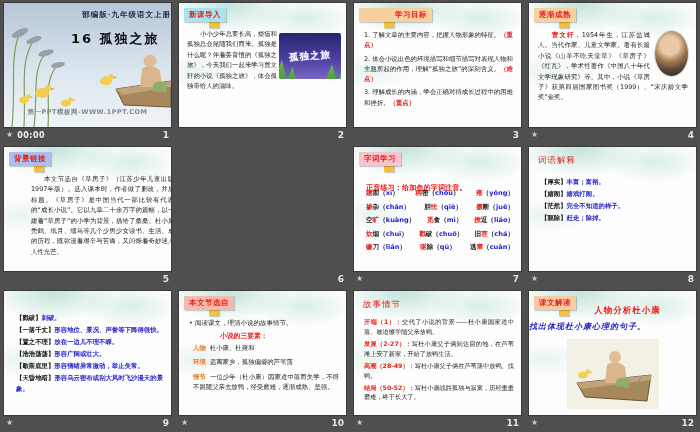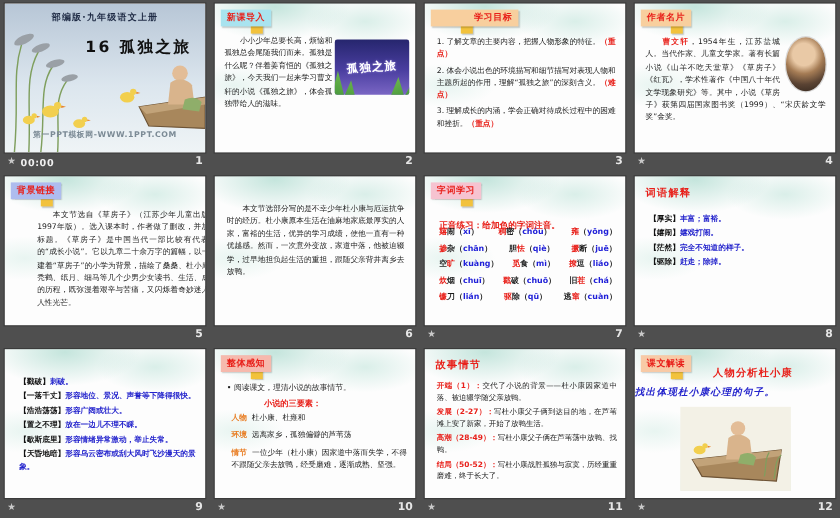--- a/index.html
+++ b/index.html
@@ -12,27 +12,27 @@
       radial-gradient(ellipse 70px 30px at 75% 12%, rgba(160,215,200,.38), transparent 70%),
       radial-gradient(ellipse 60px 26px at 10% 55%, rgba(170,220,205,.25), transparent 70%),
       #fdfdfd;}
   .meta{position:absolute;left:4px;top:127px;width:167px;height:16px;display:flex;align-items:center;}
   .star{color:#c9c9c9;font-size:8px;line-height:1;margin-left:2px;}
   .timer{color:#efefef;font-size:8px;font-weight:bold;margin-left:4px;letter-spacing:.5px;}
   .num{margin-left:auto;margin-right:2px;color:#e6e6e6;font-size:9px;font-weight:bold;}
   
   .badge{position:absolute;top:5px;left:5px;z-index:3;padding:2px 5px;font-size:7.5px;font-weight:bold;color:#e8201a;letter-spacing:.5px;box-shadow:1px 1px 1px rgba(0,0,0,.18);}
   .tab{position:absolute;top:16px;left:30px;width:10px;height:9px;background:#f2c23c;z-index:2;box-shadow:1px 1px 1px rgba(0,0,0,.2);}
-  .plain-title{position:absolute;top:8px;left:9px;font-size:8.5px;font-weight:bold;color:#e8201a;letter-spacing:1px;text-align:right;}
+  .plain-title{position:absolute;top:8px;left:9px;font-size:8.5px;font-weight:normal;color:#e8201a;letter-spacing:1px;text-align:right;}
   
   .txt{position:absolute;color:#1c1c1c;font-size:6.4px;line-height:1.62;text-align:justify;}
   .indent{text-indent:13px;}
   .red{color:#e8201a;}
   
-  .s1-banner{position:absolute;top:7px;left:0;width:100%;text-align:center;font-size:7.5px;font-weight:bold;color:#1e2a44;letter-spacing:1px;z-index:2;}
+  .s1-banner{position:absolute;top:7px;left:0;width:100%;text-align:right;font-size:7.5px;font-weight:bold;color:#1e2a44;letter-spacing:1px;z-index:2;}
   .s1-title{position:absolute;top:27px;left:52px;font-size:13px;font-weight:bold;color:#101010;letter-spacing:2px;z-index:2;margin-left:15px;}
   .s1-footer{position:absolute;bottom:10px;left:0;width:100%;text-align:center;font-size:6.5px;font-weight:bold;color:#7b8a95;letter-spacing:.5px;z-index:2;}
   
   .s2-body{left:8px;top:26px;width:90px;}
   .s2-img{position:absolute;right:5px;top:30px;width:62px;height:46px;background:linear-gradient(180deg,#26266e 0%,#4a3ea0 55%,#7a66c4 100%);border-radius:2px;display:flex;align-items:center;justify-content:center;overflow:hidden;}
   .s2-img::before{content:"";position:absolute;left:-4px;bottom:-6px;width:22px;height:26px;background:linear-gradient(20deg,#3f8f3a,#77c050);clip-path:polygon(0 100%,30% 0,60% 100%,45% 100%,80% 30%,100% 100%);}
   .s2-img::after{content:"";position:absolute;right:-3px;bottom:-5px;width:20px;height:22px;background:linear-gradient(-20deg,#3f8f3a,#77c050);clip-path:polygon(0 100%,40% 10%,70% 100%,55% 100%,100% 25%,100% 100%);}
   .s2-img-title{color:#fff;font-size:9.5px;font-weight:bold;transform:rotate(-4deg);letter-spacing:1px;text-shadow:0 0 2px #9a8ae0;}
   
   .s3-list{position:absolute;left:10px;top:27px;width:149px;}
@@ -167,21 +167,21 @@
         <div class="goal"><span>3. 理解成长的内涵，学会正确对待成长过程中的困难和挫折。</span><span class="tag">（重点）</span></div>
       </div>
     </div>
     <div class="meta">
       <span class="num">3</span>
     </div>
   </div>
 
   <div class="cell">
     <div class="thumb wc">
-      <div class="badge" style="background: rgb(248, 207, 158);">作者名片</div>
+      <div class="badge" style="background: rgb(248, 207, 158);">逐渐成熟</div>
       <div class="tab"></div>
       <div class="txt s4-body">
         <span class="s4-photo"></span>
         <span style="display:inline-block;width:13px;"></span><span class="red" style="font-weight:bold;">曹文轩</span><span>，1954年生，江苏盐城人。当代作家、儿童文学家。著有长篇小说《山羊不吃天堂草》《草房子》《红瓦》，学术性著作《中国八十年代文学现象研究》等。其中，小说《草房子》获第四届国家图书奖（1999）、“宋庆龄文学奖”金奖。</span>
       </div>
     </div>
     <div class="meta">
       <span class="star">★</span>
       <span class="num">4</span>
     </div>
@@ -192,23 +192,20 @@
       <div class="badge" style="background: rgb(174, 188, 238);">背景链接</div>
       <div class="tab"></div>
       <div class="txt indent" style="left:27px;top:27px;width:150px;">本文节选自《草房子》（江苏少年儿童出版社1997年版）。选入课本时，作者做了删改，并加了标题。《草房子》是中国当代一部比较有代表性的“成长小说”。它以九章二十余万字的篇幅，以一座建着“草房子”的小学为背景，描绘了桑桑、杜小康、秃鹤、纸月、细马等几个少男少女读书、生活、成长的历程，既弥漫着艰辛与苦痛，又闪烁着奇妙迷人的人性光芒。</div>
     </div>
     <div class="meta">
       <span class="num">5</span>
     </div>
   </div>
 
   <div class="cell">
-    <div class="thumb wc">
-      <div class="txt indent" style="left:10px;top:22px;width:148px;">本文节选部分写的是不幸少年杜小康与厄运抗争时的经历。杜小康原本生活在油麻地家底最厚实的人家，富裕的生活，优异的学习成绩，使他一直有一种优越感。然而，一次意外变故，家道中落，他被迫辍学，过早地担负起生活的重担，跟随父亲背井离乡去放鸭。</div>
-    </div>
     <div class="meta">
       <span class="num">6</span>
     </div>
   </div>
 
   <div class="cell">
     <div class="thumb wc">
       <div class="badge" style="background: rgb(246, 195, 208);">字词学习</div>
       <div class="tab"></div>
       <div class="s7-head">正音练习：给加色的字词注音。</div>
@@ -260,35 +257,35 @@
       <span class="star">★</span>
       <span class="num">8</span>
     </div>
   </div>
 
   <div class="cell">
     <div class="thumb wc">
       <div class="gloss" style="top:22px;">
         <div class="gline"><span class="gterm">戳破</span><span class="gdef">刺破。</span></div>
         <div class="gline"><span class="gterm">一落千丈</span><span class="gdef">形容地位、景况、声誉等下降得很快。</span></div>
+        <div class="gline"><span class="gterm">置之不理</span><span class="gdef">放在一边儿不理不睬。</span></div>
         <div class="gline"><span class="gterm">浩浩荡荡</span><span class="gdef">形容广阔或壮大。</span></div>
-        <div class="gline"><span class="gterm">置之不理</span><span class="gdef">放在一边儿不理不睬。</span></div>
         <div class="gline"><span class="gterm">歇斯底里</span><span class="gdef">形容情绪异常激动，举止失常。</span></div>
         <div class="gline"><span class="gterm">天昏地暗</span><span class="gdef">形容乌云密布或刮大风时飞沙漫天的景象。</span></div>
       </div>
     </div>
     <div class="meta">
       <span class="star">★</span>
       <span class="num">9</span>
     </div>
   </div>
 
   <div class="cell">
     <div class="thumb wc">
-      <div class="badge" style="background: rgb(246, 185, 173);">整体感知</div>
+      <div class="badge" style="background: rgb(246, 185, 173);">本文节选自</div>
       <div class="tab"></div>
       <div class="s10-bullet">阅读课文，理清小说的故事情节。</div>
       <div class="s10-sub">小说的三要素：</div>
       <div class="s10-rows">
         <div class="s10-row"><span class="s10-label">人物</span><span>杜小康、杜雍和</span></div>
         <div class="s10-row"><span class="s10-label">环境</span><span>远离家乡，孤独偏僻的芦苇荡</span></div>
         <div class="s10-row"><span class="s10-label">情节</span><span>一位少年（杜小康）因家道中落而失学，不得不跟随父亲去放鸭，经受磨难，逐渐成熟、坚强。</span></div>
       </div>
     </div>
     <div class="meta">

